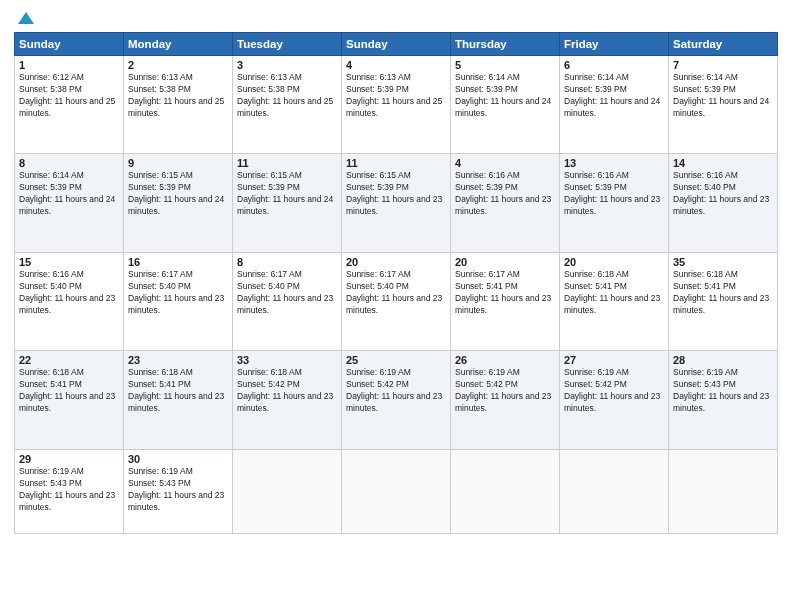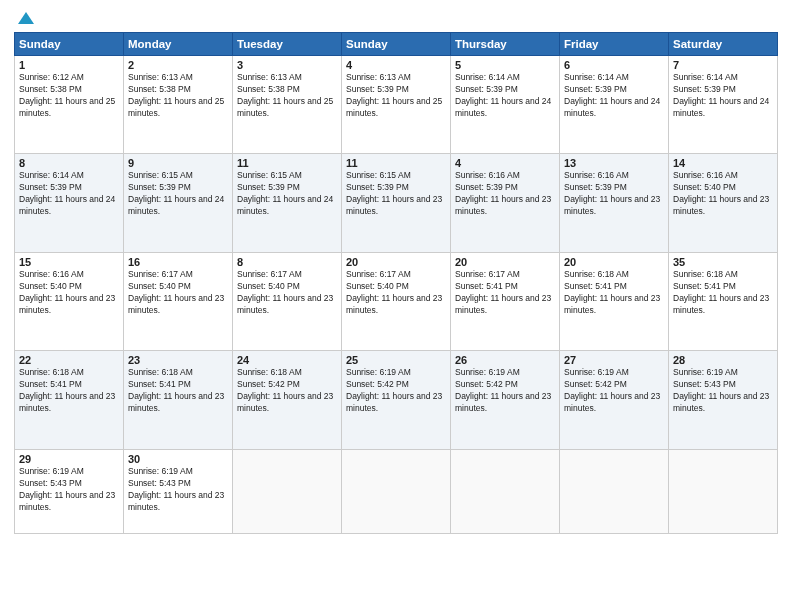--- a/index.html
+++ b/index.html
@@ -305,21 +305,21 @@
         </td>
           <td>
           <span class="day-num">23</span>
           <div class="day-info">
             Sunrise: 6:18 AM<br>
             Sunset: 5:41 PM<br>
             Daylight: 11 hours and 23 minutes.
           </div>
         </td>
           <td>
-          <span class="day-num">24</span>
+          <span class="day-num">33</span>
           <div class="day-info">
             Sunrise: 6:18 AM<br>
             Sunset: 5:42 PM<br>
             Daylight: 11 hours and 23 minutes.
           </div>
         </td>
           <td>
           <span class="day-num">25</span>
           <div class="day-info">
             Sunrise: 6:19 AM<br>

